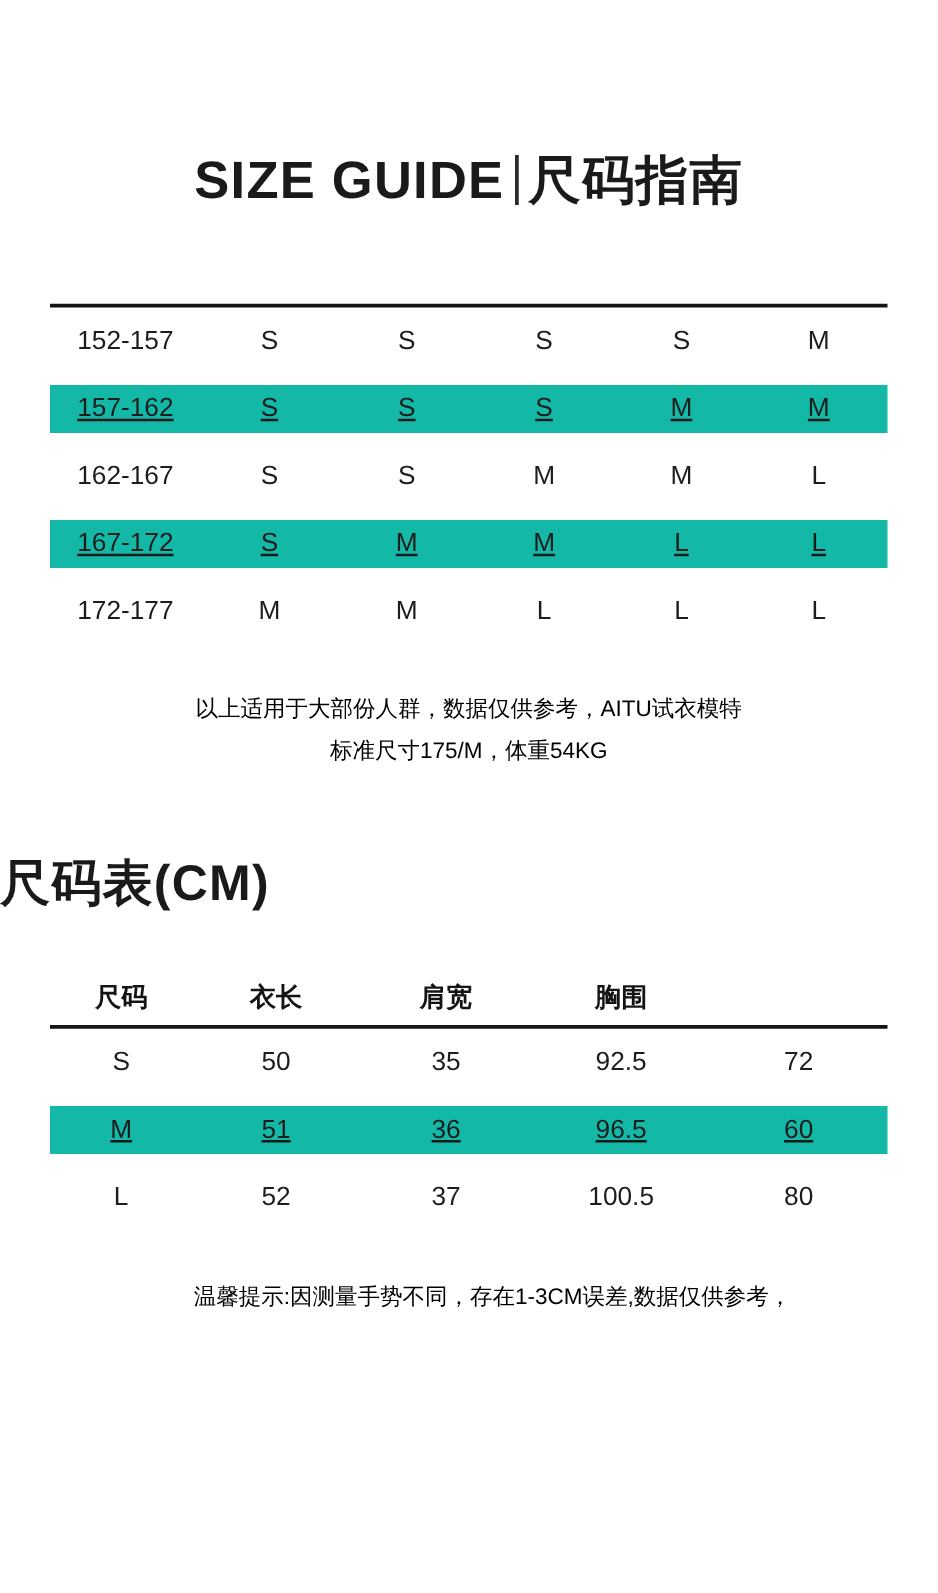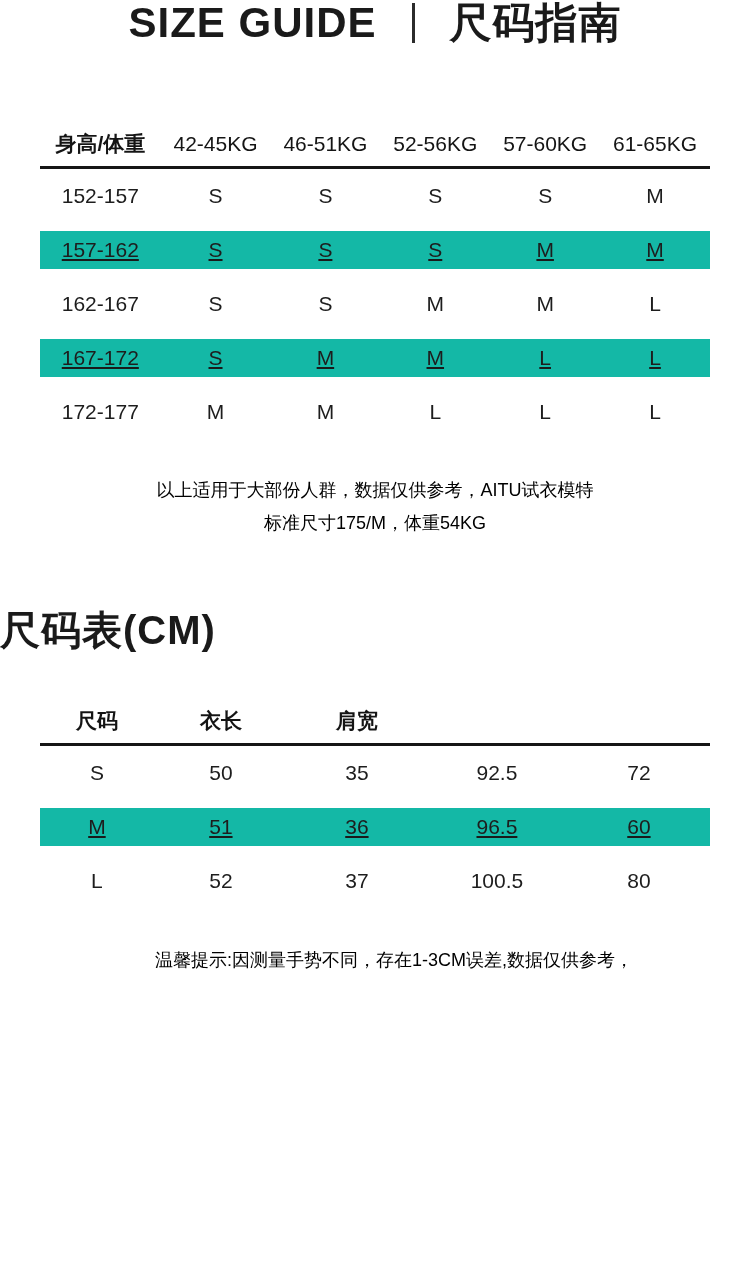--- a/index.html
+++ b/index.html
@@ -3,21 +3,22 @@
 <meta charset="utf-8">
 <style>
   * { margin:0; padding:0; box-sizing:border-box; }
   html,body { background:#ffffff; }
   body {
     width:750px; height:1274px; overflow:hidden;
     font-family:"Liberation Sans","DejaVu Sans",sans-serif;
     color:#1a1a1a;
   }
   .title {
-    display:flex; align-items:center; justify-content:center; gap:35px;
+    padding-top:121px;
+    display:flex; align-items:center; justify-content:center; gap:8px;
     font-size:42px; line-height:46px; font-weight:700; letter-spacing:1px;
   }
   .title .sep { width:3px; height:40px; background:#2b2b2b; }
   .sizetable { margin:76px 40px 0 40px; }
   .sizetable.t2 { margin-top:48px; }
   .thead { height:44px; display:flex; align-items:center; }
   .rule { height:3px; background:#151515; }
   .row { height:54px; display:flex; align-items:center; }
   .row.striped {
     background-color:#14b8a6;
@@ -51,28 +52,20 @@
 </head>
 <body>
 
 <div class="title">
   <span>SIZE GUIDE</span>
   <span class="sep"></span>
   <span>尺码指南</span>
 </div>
 
 <div class="sizetable t1">
-  <div class="thead" id="t1-head">
-      <div class="cell c0">身高/体重</div>
-      <div class="cell c1">42-45KG</div>
-      <div class="cell c2">46-51KG</div>
-      <div class="cell c3">52-56KG</div>
-      <div class="cell c4">57-60KG</div>
-      <div class="cell c5">61-65KG</div>
-    </div>
   <div class="rule"></div>
   <div id="t1-body">
       <div class="row">
         <div class="cell c0">152-157</div>
         <div class="cell c1">S</div>
         <div class="cell c2">S</div>
         <div class="cell c3">S</div>
         <div class="cell c4">S</div>
         <div class="cell c5">M</div>
       </div>
@@ -116,20 +109,21 @@
   <div>标准尺寸175/M，体重54KG</div>
 </div>
 
 <div class="subtitle">尺码表(CM)</div>
 
 <div class="sizetable t2">
   <div class="thead" id="t2-head">
       <div class="cell c0">尺码</div>
       <div class="cell c1">衣长</div>
       <div class="cell c2">肩宽</div>
+      <div class="cell c3">胸围</div>
     </div>
   <div class="rule"></div>
   <div id="t2-body">
       <div class="row">
         <div class="cell c0">S</div>
         <div class="cell c1">50</div>
         <div class="cell c2">35</div>
         <div class="cell c3">92.5</div>
         <div class="cell c4">72</div>
       </div>

